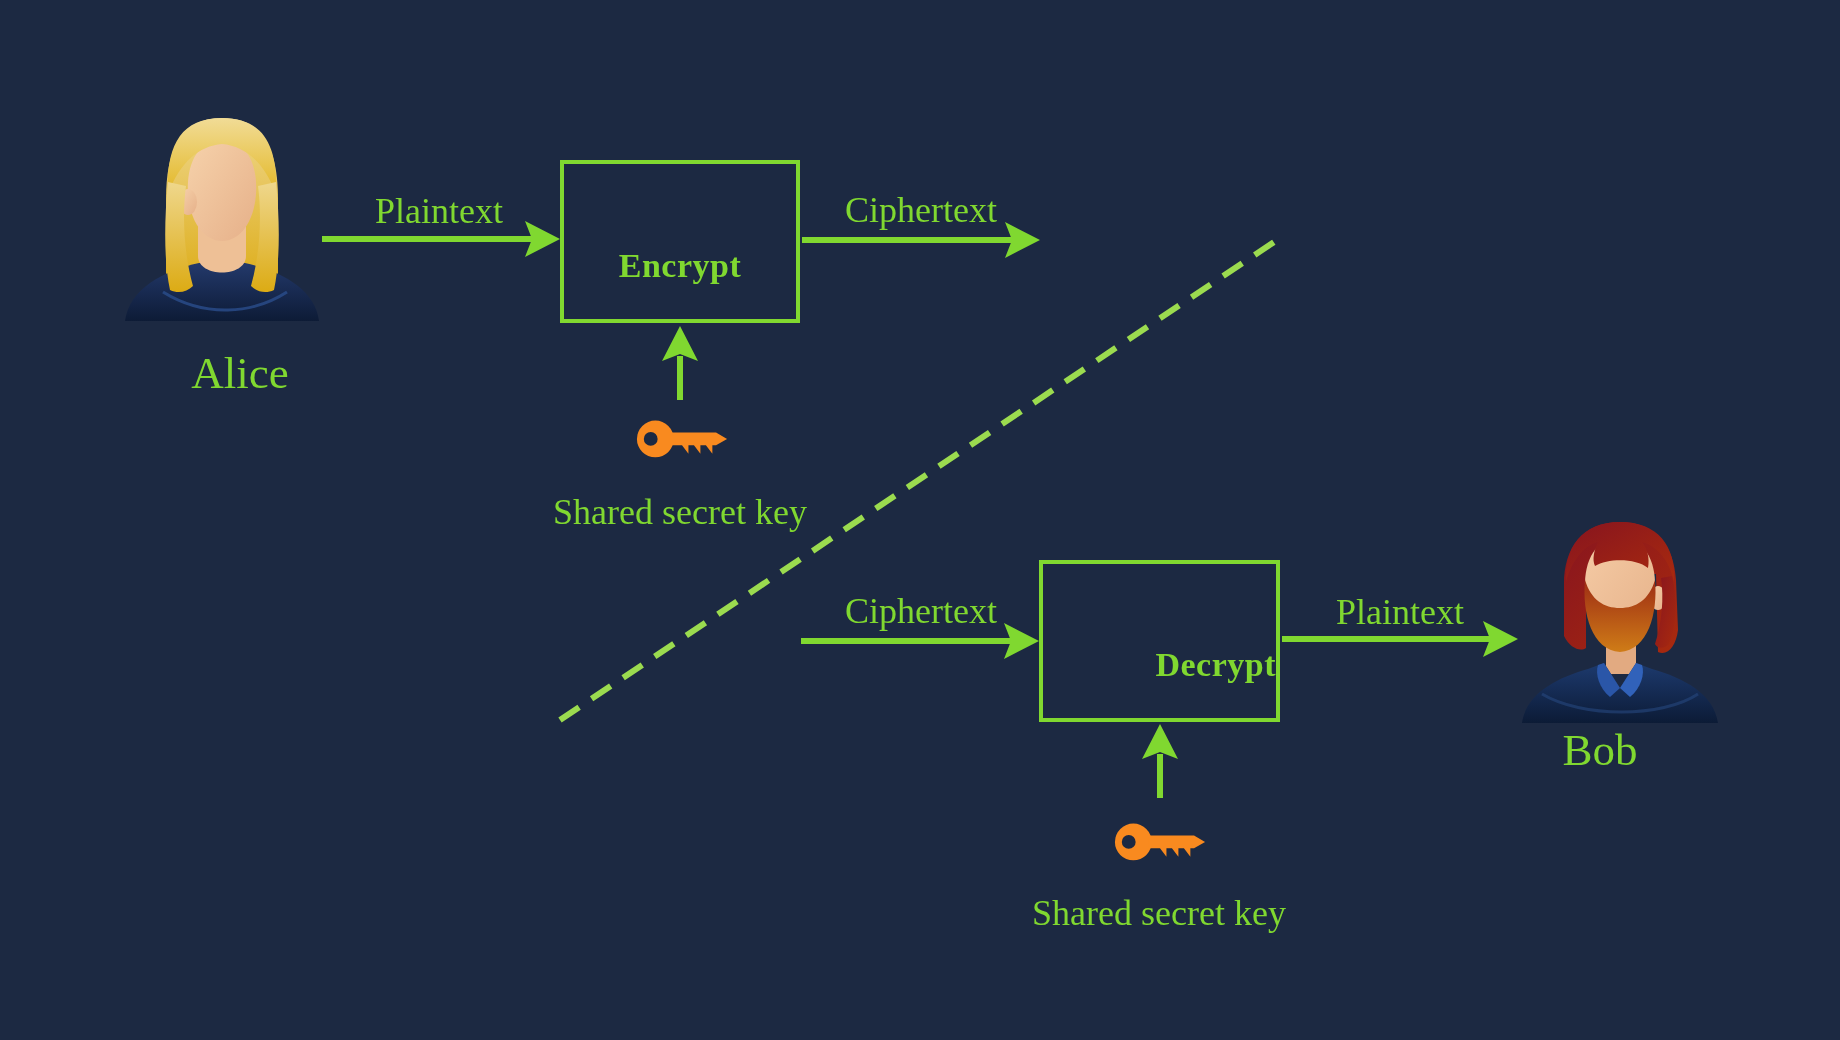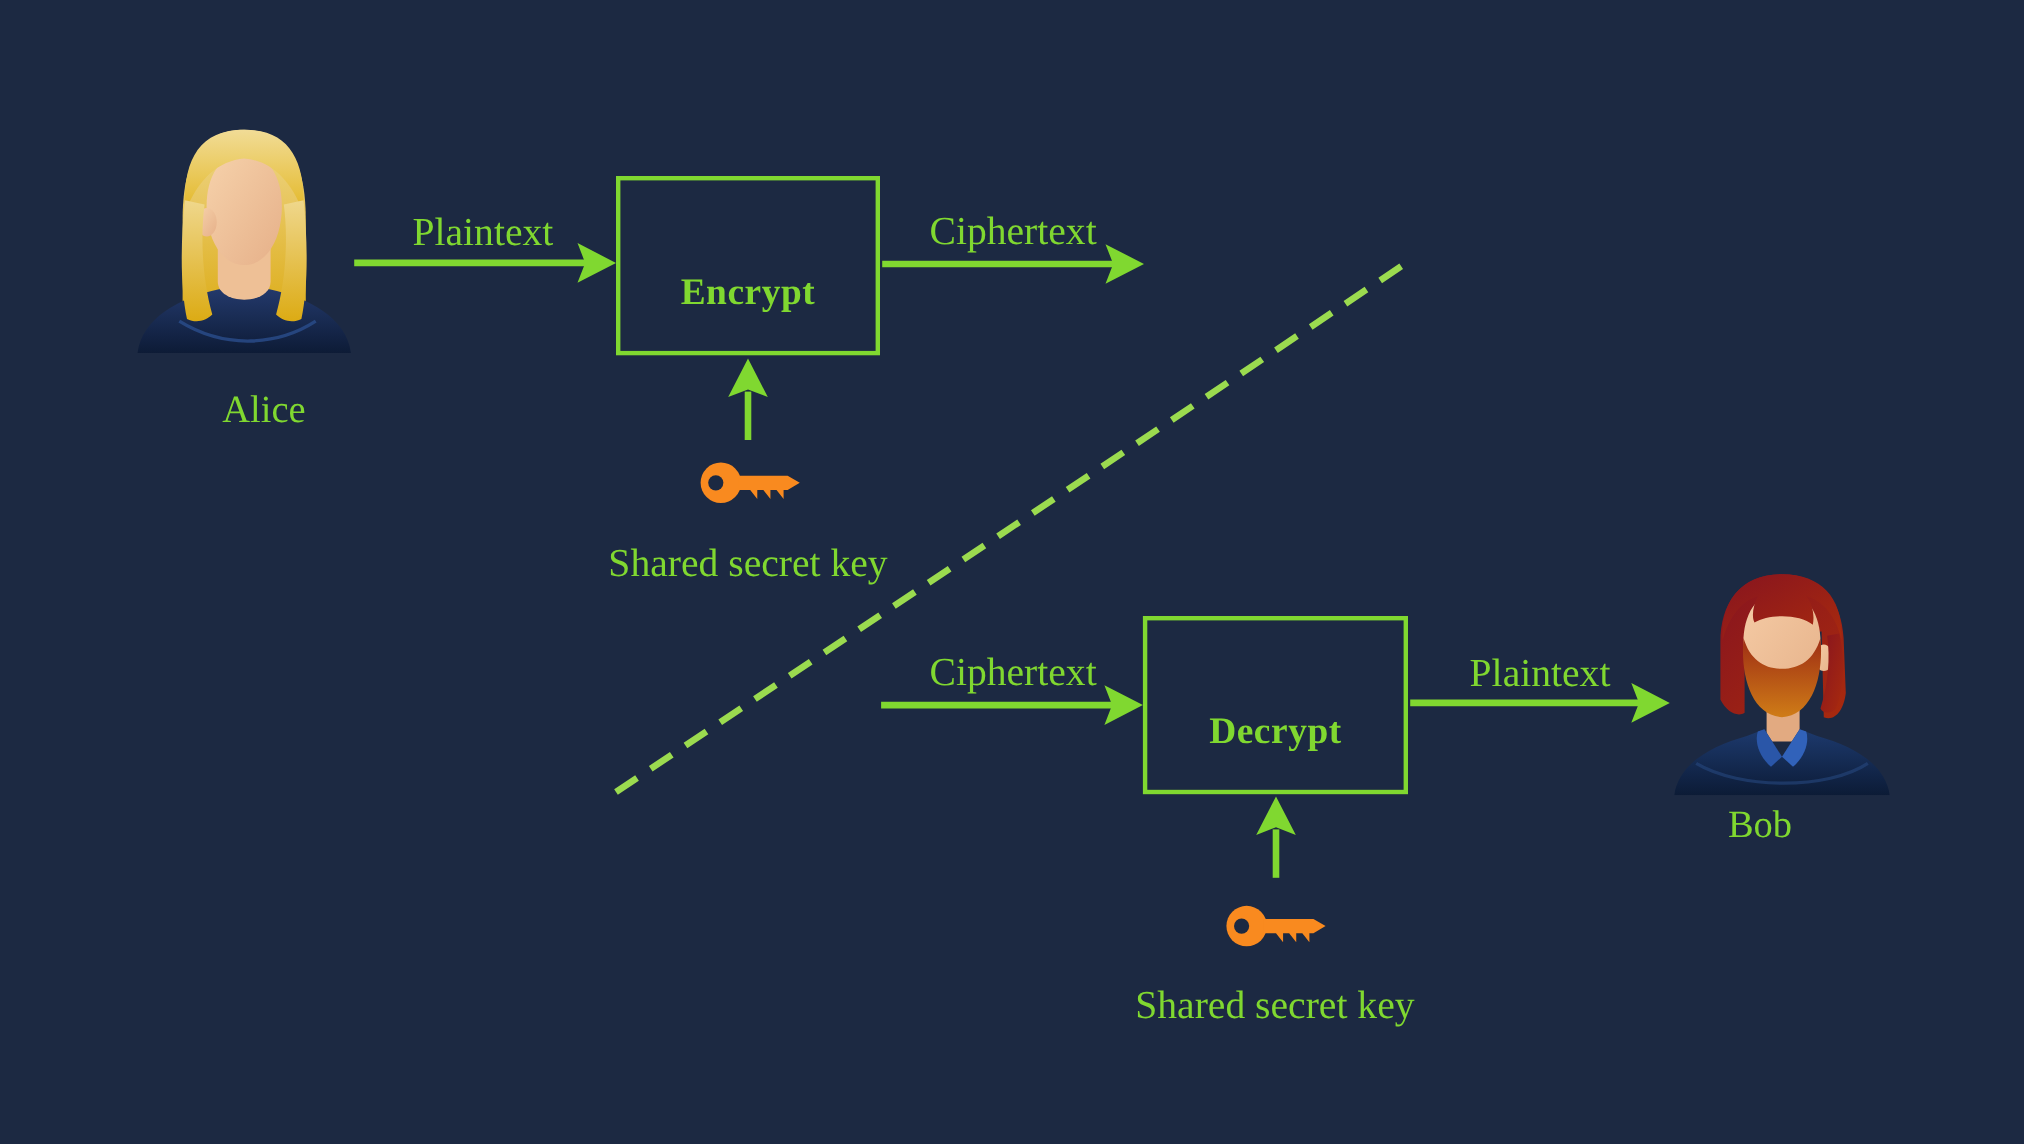--- a/index.html
+++ b/index.html
@@ -13,26 +13,26 @@
   html,body{width:1840px;height:1040px;overflow:hidden;}
   body{background:var(--bg);font-family:"Liberation Serif","DejaVu Serif",serif;}
   .stage{position:relative;width:1840px;height:1040px;background:var(--bg);}
   .layer{position:absolute;left:0;top:0;width:1840px;height:1040px;}
   .proc-box{
     position:absolute;border:4px solid var(--green);
     display:flex;align-items:center;justify-content:center;
   }
   .proc-box span{color:var(--green);font-weight:bold;font-size:34px;letter-spacing:.5px;margin-top:48px;}
   .encrypt{left:560px;top:160px;width:240px;height:163px;}
-  .decrypt{left:1039px;top:560px;width:241px;height:162px;}
+  .decrypt{left:1039px;top:560px;width:241px;height:162px;justify-content:flex-end;}
   .lbl{
     position:absolute;transform:translate(-50%,-50%);
     color:var(--green);font-weight:normal;font-size:36px;white-space:nowrap;
   }
-  .name{font-size:35px;}
+  .name{font-size:45px;}
   .avatar{position:absolute;}
   .keyicon{position:absolute;width:92px;height:46px;}
 </style>
 </head>
 <body>
 
 <div class="stage">
 
   <svg class="layer" viewBox="0 0 1840 1040" aria-hidden="true">
 

